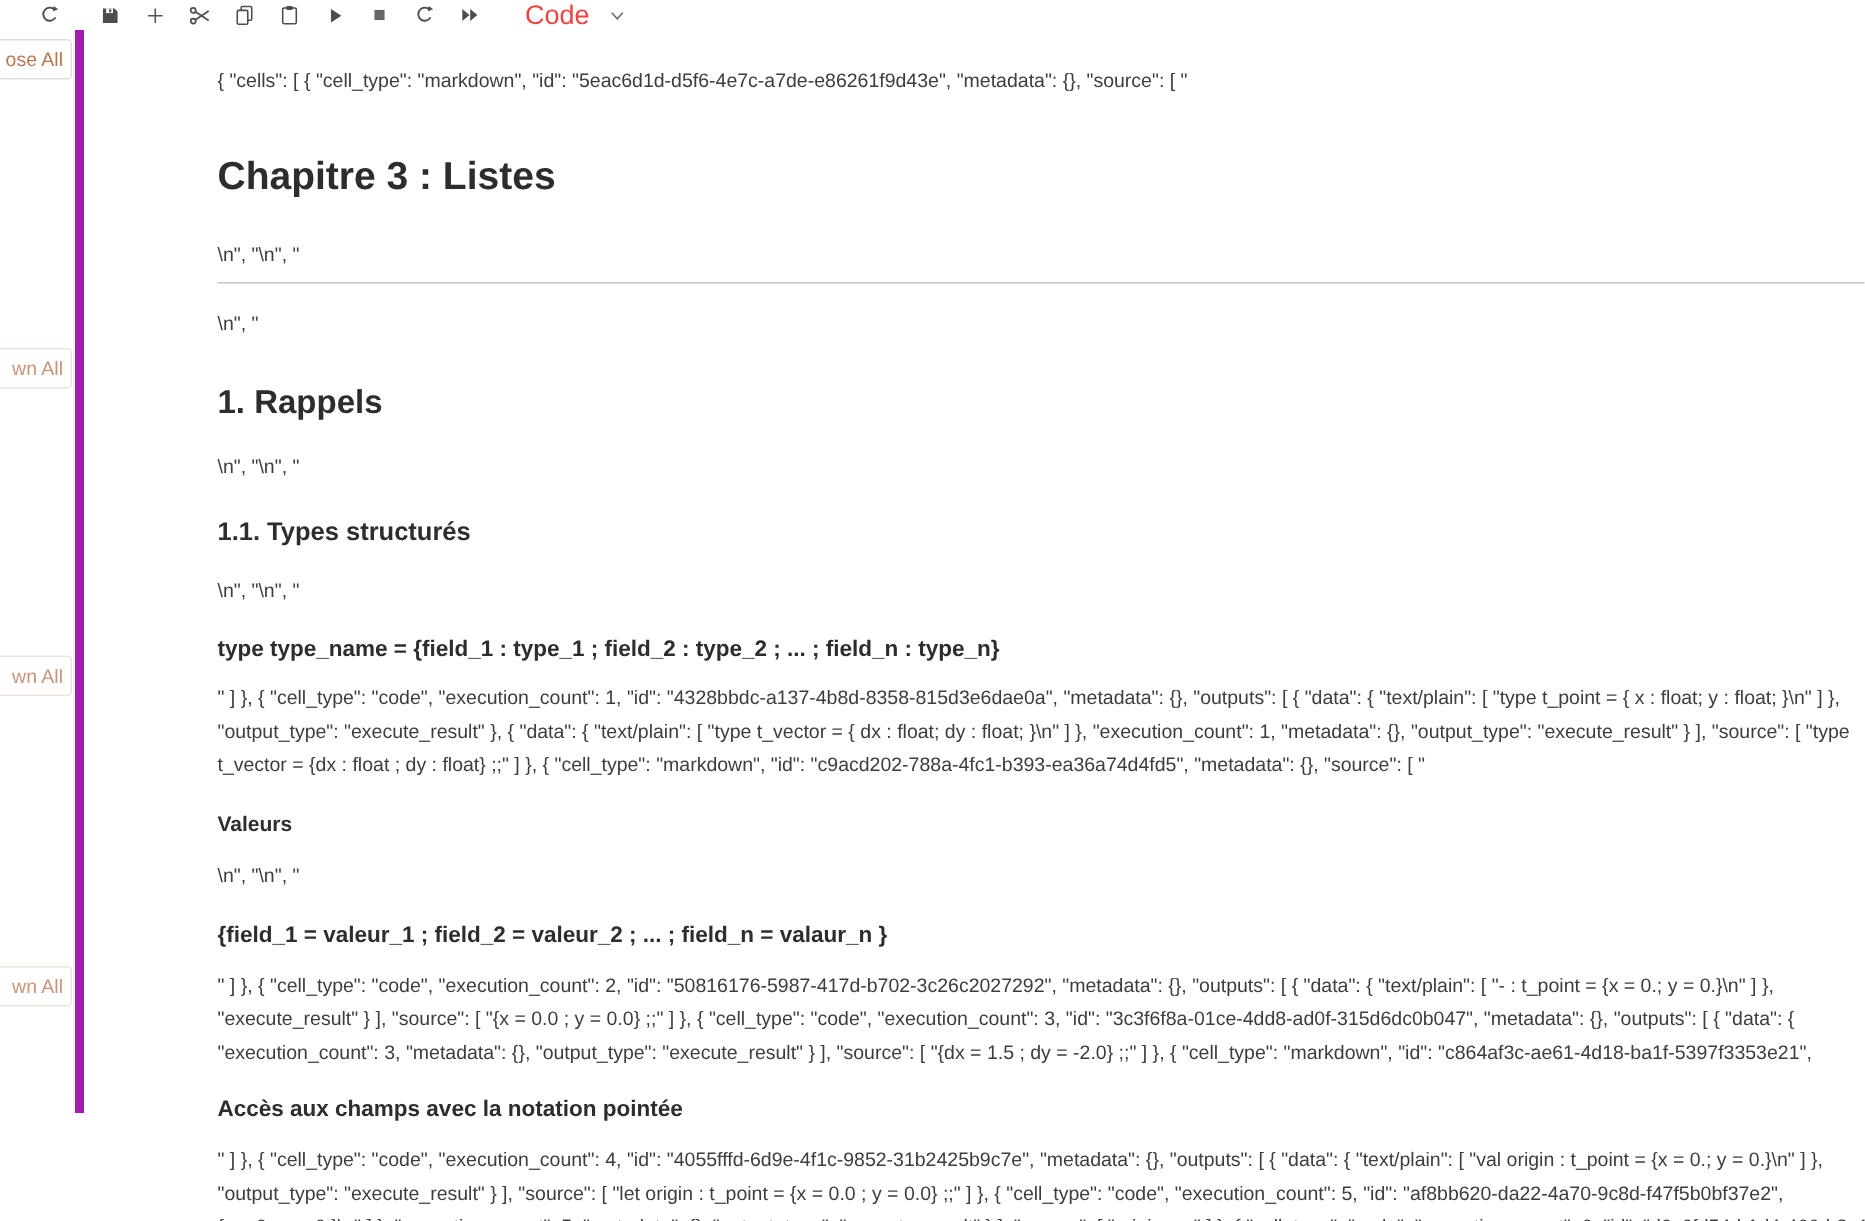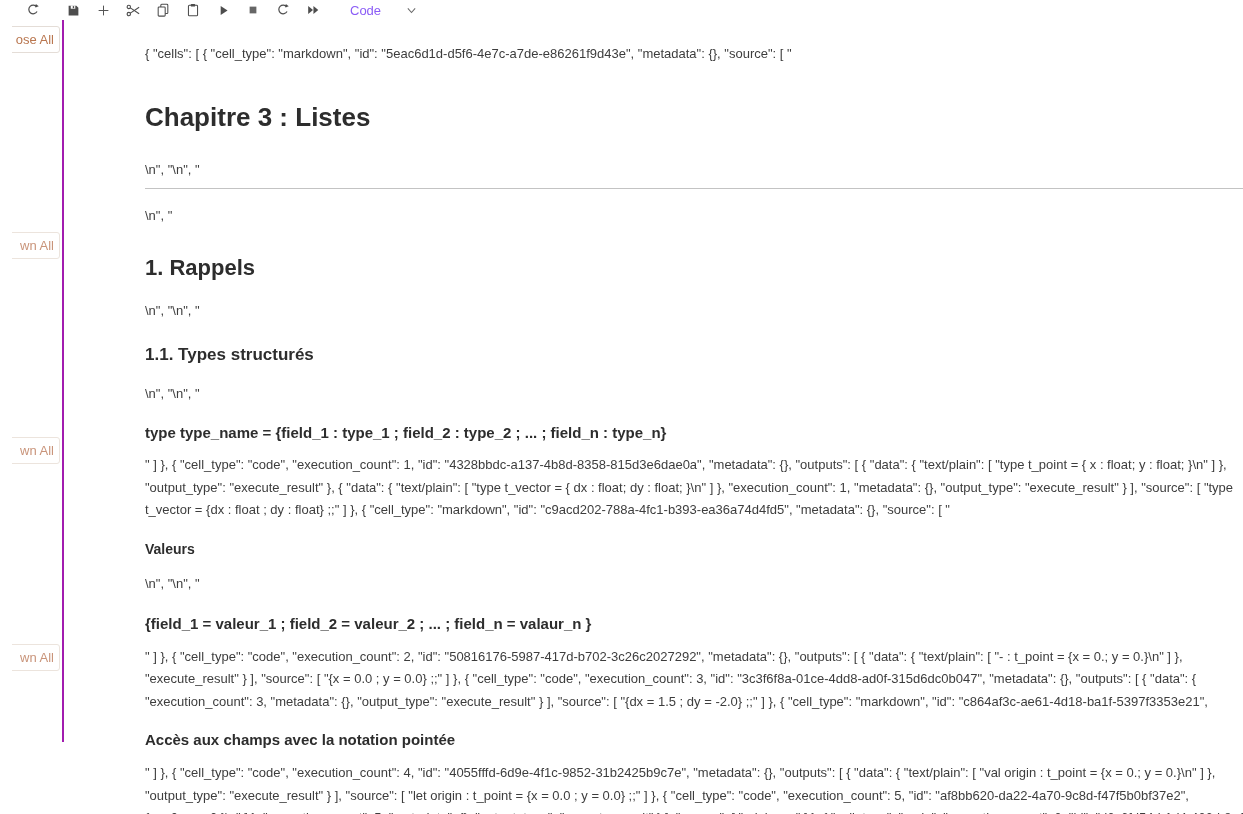--- a/index.html
+++ b/index.html
@@ -4,22 +4,22 @@
 <style>
   html,body{margin:0;padding:0;}
   body{
     width:1243px;height:814px;overflow:hidden;position:relative;
     background:#ffffff;
     font-family:"Liberation Sans","DejaVu Sans",sans-serif;
     color:#3d3d3d;
   }
   
   .sidebar{
-    position:absolute;left:12px;top:0;width:50px;height:742px;
-    background:#fff;border-right:2px solid #a21caf;overflow:hidden;z-index:3;
+    position:absolute;left:0;top:0;width:50px;height:742px;
+    background:#fff;border-right:6px solid #a21caf;overflow:hidden;z-index:3;
   }
   .side-btn{
     position:absolute;display:flex;align-items:center;justify-content:flex-end;
     background:#fff;border:1px solid #e4ddd7;border-radius:3px;
     font-family:inherit;font-size:13px;padding:0 5px 0 0;cursor:pointer;
   }
   .close-all{top:26px;left:-32px;width:80px;height:27px;color:#b9764f;}
   .shutdown{left:-40px;width:88px;height:27px;color:#c9947a;border-color:#ece4dd;}
   .sd1{top:232px;} .sd2{top:437px;} .sd3{top:644px;}
   
@@ -30,21 +30,21 @@
     background:none;border:none;padding:0;margin:0;cursor:pointer;
     width:30px;height:20px;display:inline-flex;align-items:center;justify-content:center;
   }
   .tb-refresh-left{position:absolute;left:18px;top:0;width:30px;}
   .tb-group{position:absolute;left:58px;top:0;display:flex;align-items:center;height:20px;}
   .tb-dropdown{
     display:flex;align-items:center;justify-content:space-between;
     width:80px;margin-left:16px;height:20px;background:none;border:none;cursor:pointer;
     font-family:inherit;
   }
-  .tb-dropdown .dd-label{font-size:13px;color:#8b5cf6;}
+  .tb-dropdown .dd-label{font-size:18px;color:#ef4444;}
   
   .content{
     position:absolute;left:50px;top:0;width:1600px;
     padding:44px 0 0 95px;z-index:1;
   }
   .jsonline{font-size:13px;line-height:20px;color:#3d3d3d;white-space:pre;margin:0;}
   .jsonpara{margin:0;}
   .jsonpara div{font-size:13px;line-height:22.5px;color:#3d3d3d;white-space:pre;}
   h1,h2,h3,h4,h5{margin:0;color:#2d2d2d;font-weight:700;}
   h1{font-size:26px;line-height:34px;margin-top:36px;}

